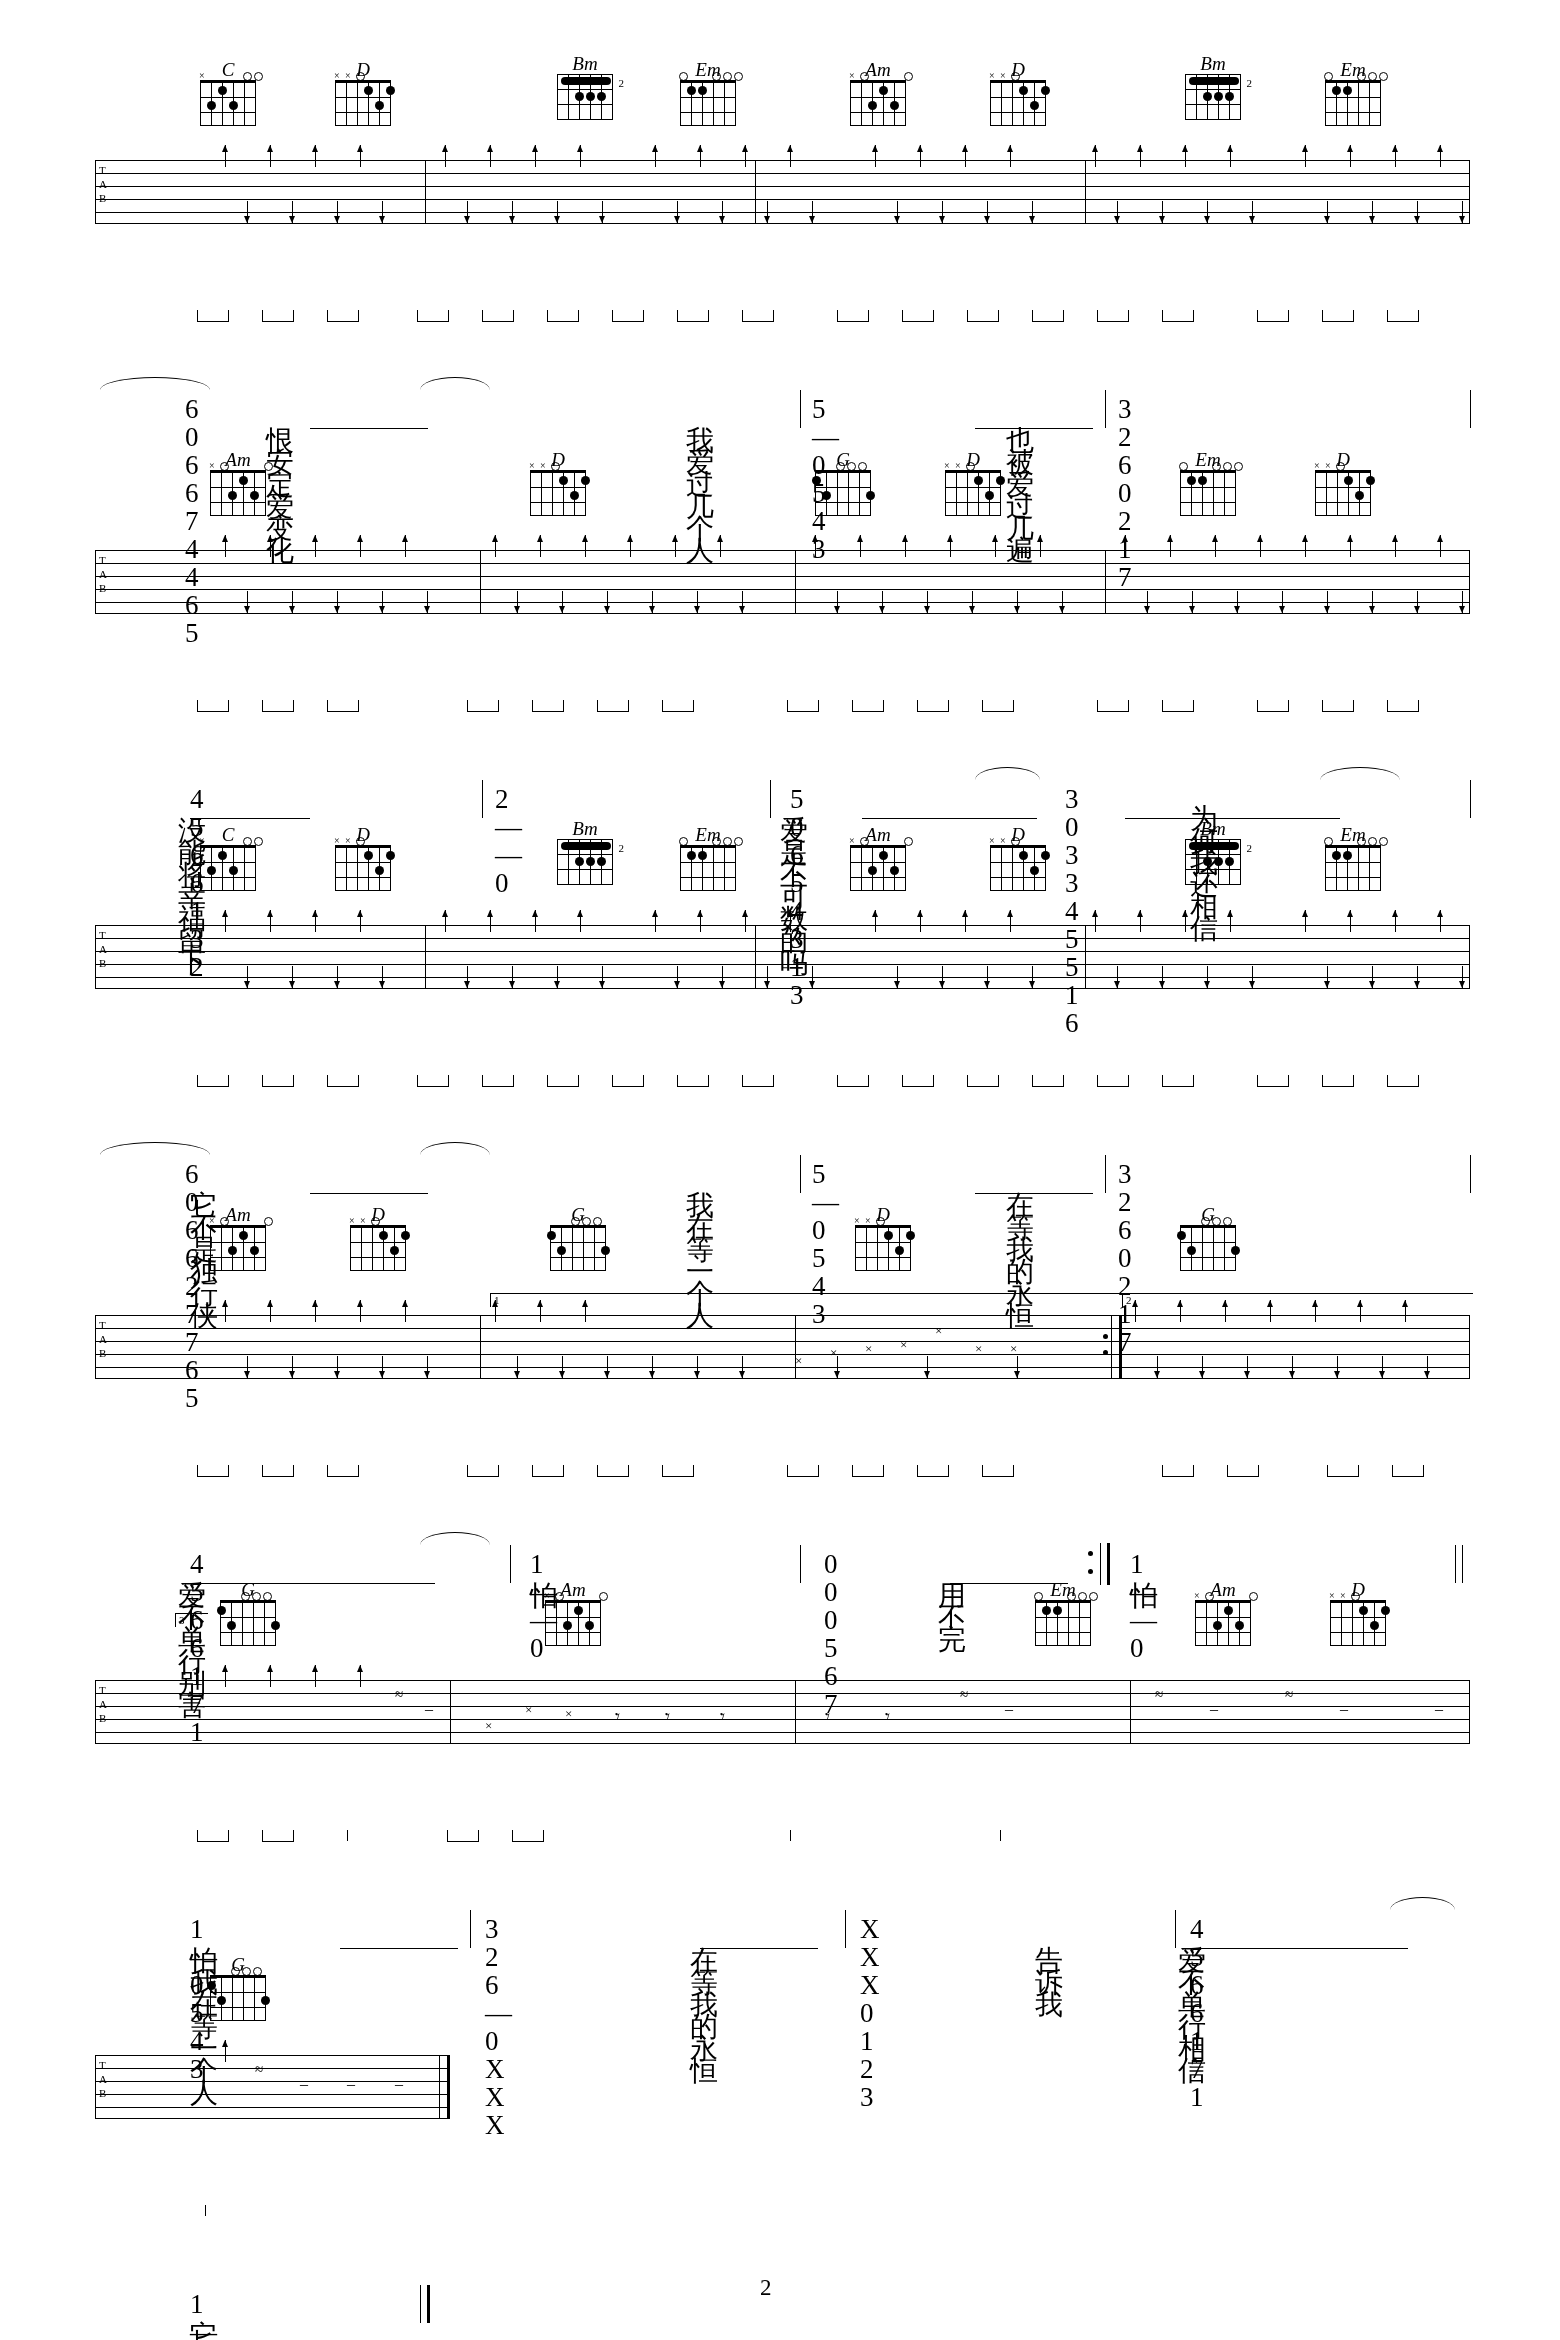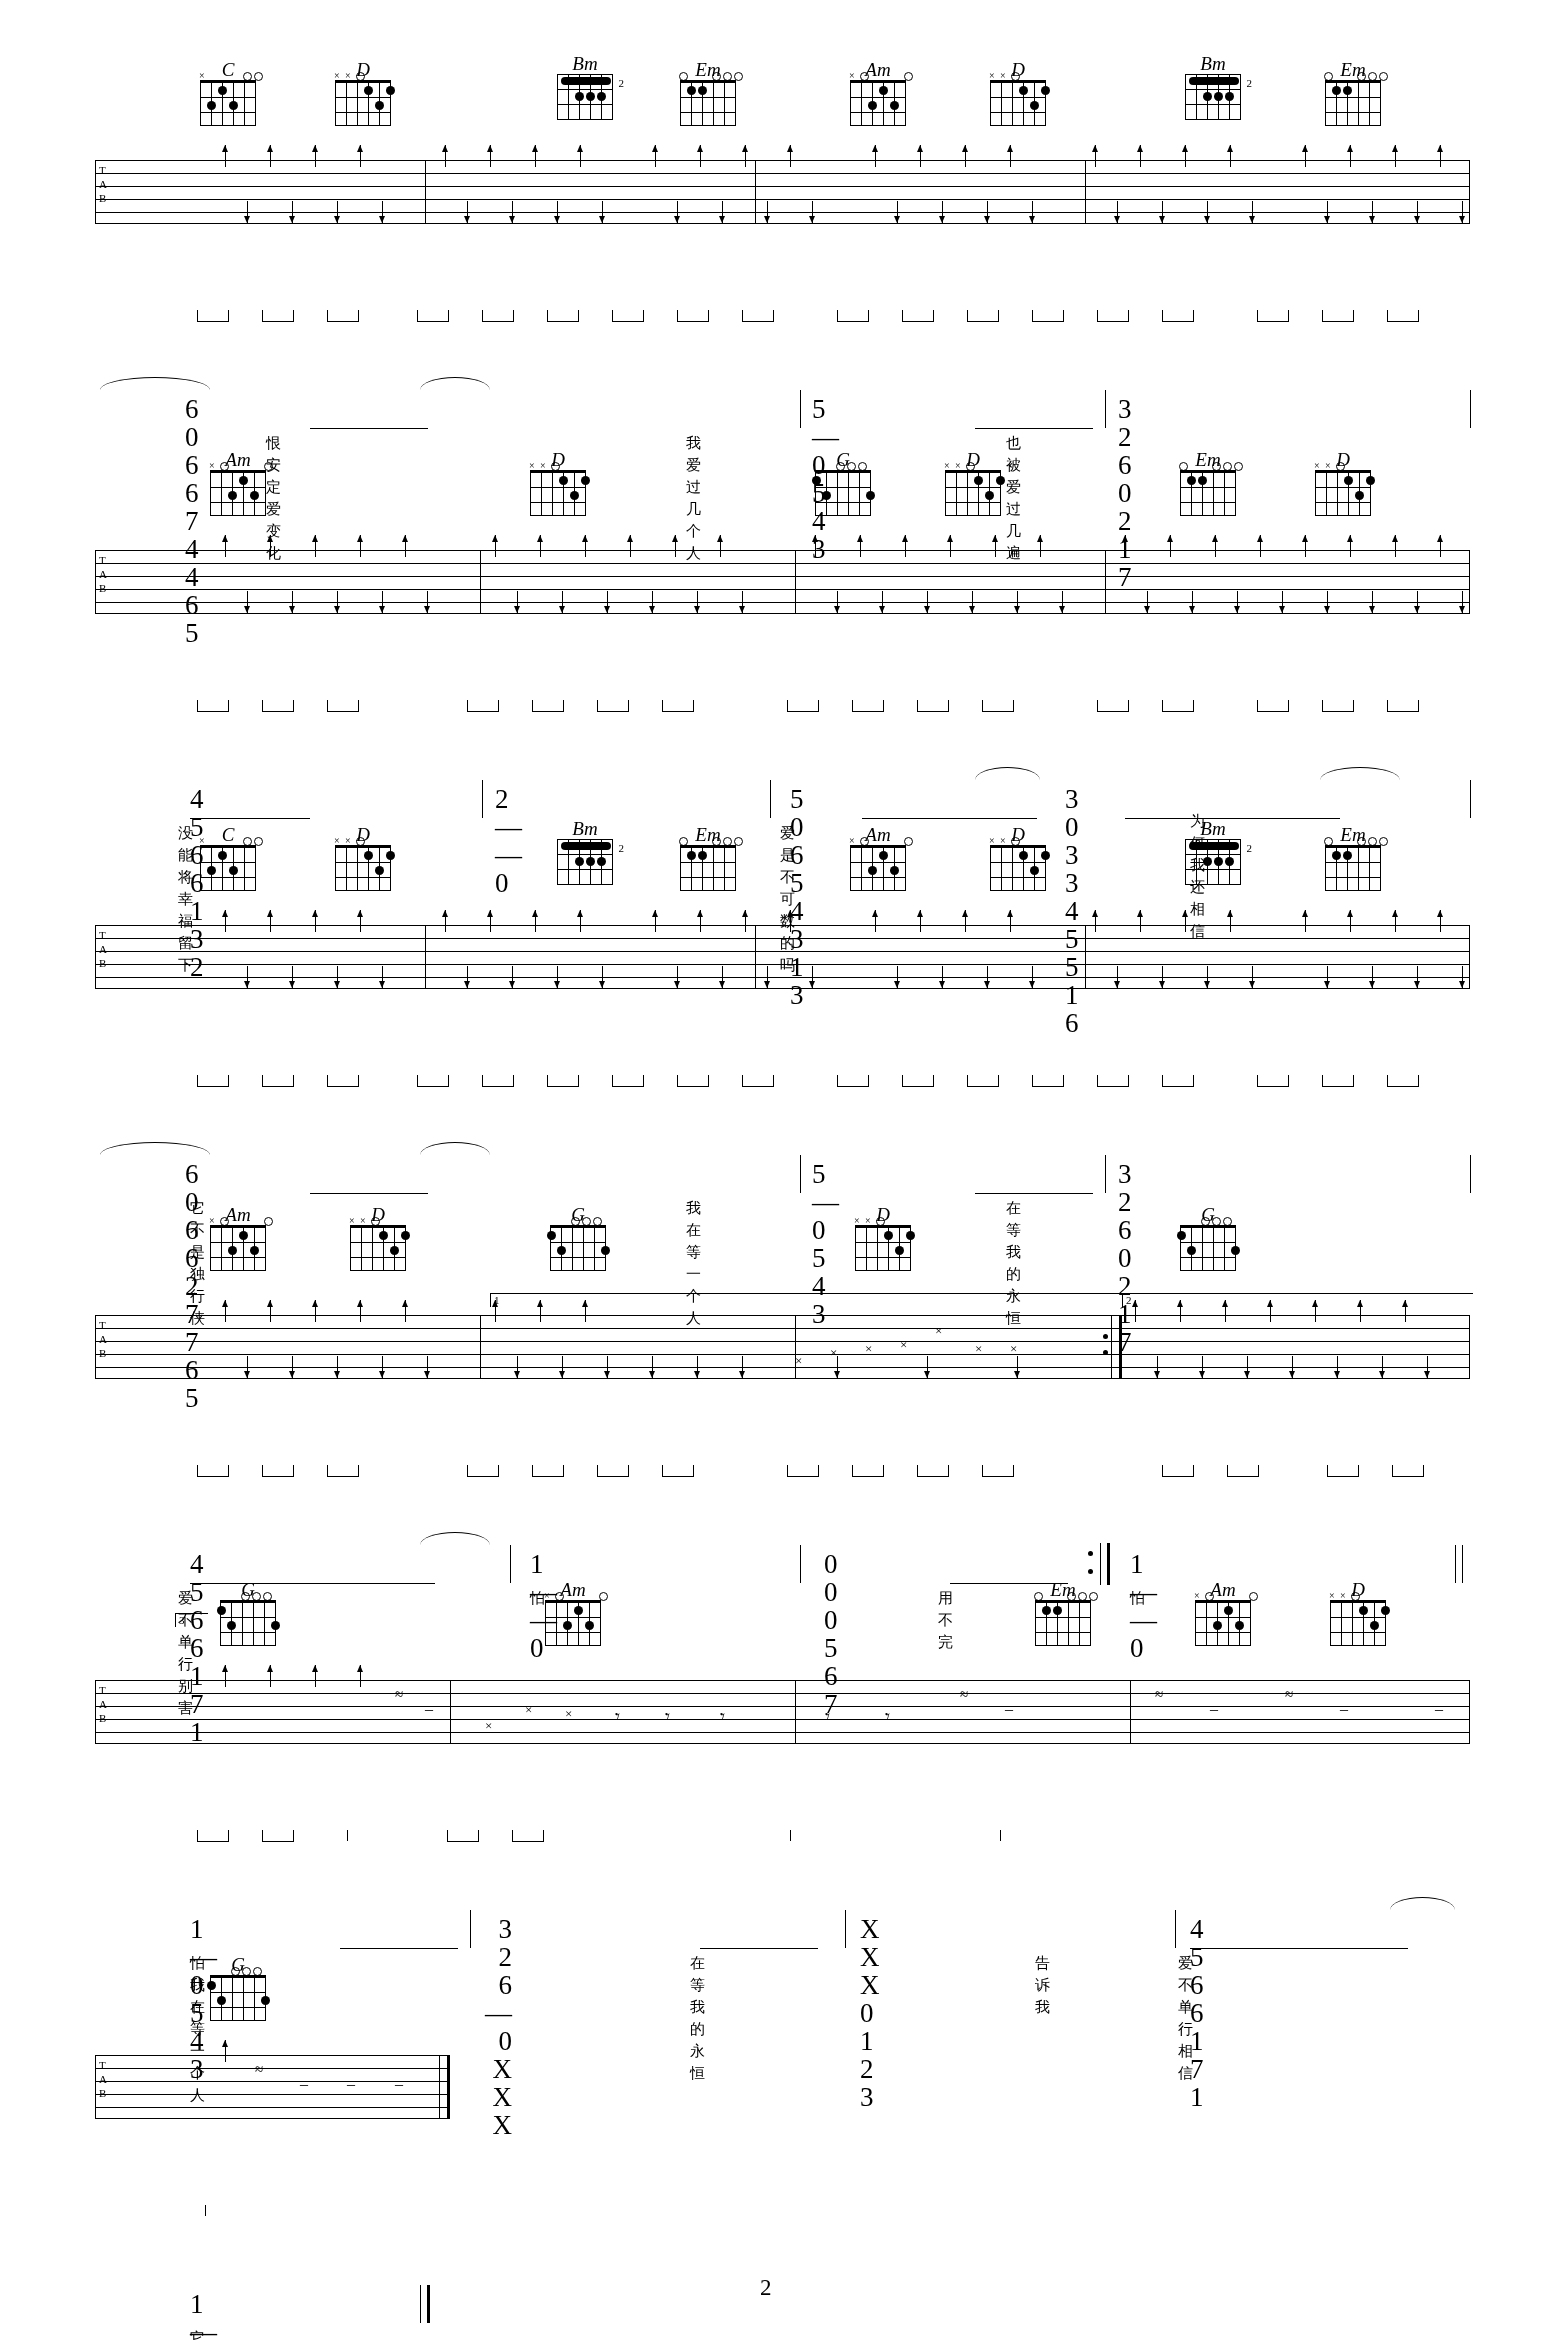--- a/index.html
+++ b/index.html
@@ -35,21 +35,21 @@
   .stem{position:absolute;width:1px;height:11px;background:#000;}
   .xmark{position:absolute;font-size:13px;line-height:13px;}
   .tilde{position:absolute;font-size:15px;line-height:15px;}
   .rest{position:absolute;font-size:19px;line-height:19px;}
   .dash{position:absolute;font-size:16px;line-height:16px;}
   .dot2{position:absolute;width:5px;height:5px;border-radius:50%;background:#000;}
 
   
   .mel{position:absolute;font-family:"Liberation Serif",serif;}
   .num{position:absolute;font-size:27px;line-height:28px;}
-  .lyr{position:absolute;font-size:15px;line-height:22px;font-family:Liberation Sans, sans-serif;}
+  .lyr{position:absolute;font-size:28px;line-height:22px;font-family:Liberation Mono, monospace;}
   .ul{position:absolute;height:1px;background:#000;}
   .barline{position:absolute;width:1px;background:#000;}
   .slur{position:absolute;border-top:1.5px solid #000;border-radius:50%/100% 100% 0 0;height:12px;}
   .ending{position:absolute;border-left:1px solid #000;border-top:1px solid #000;height:13px;}
   .ending span{position:absolute;left:3px;top:0px;font-size:11px;}
   .pagenum{position:absolute;font-size:23px;}
 </style>
 </head>
 <body>
 
@@ -1068,21 +1068,21 @@
         <div class="beam" style="left:512px;top:250px;"></div>
       <div class="stem" style="left:790px;top:250px;"></div>
         <div class="stem" style="left:1000px;top:250px;"></div>
     </div>
 
     <div class="mel" style="left:0;top:280px;">
       <div class="num" style="left:190px;top:55px;letter-spacing:9px;">1 — 0 5 4 3</div>
       <div class="ul" style="left:340px;top:88px;width:118px;"></div>
       <div class="lyr" style="left:190px;top:92px;letter-spacing:6px;">怕 我 在 等 一 个 人</div>
       <div class="barline" style="left:470px;top:50px;height:38px;"></div>
-      <div class="num" style="left:485px;top:55px;letter-spacing:8px;text-align:right;">3 2 6 — 0 X X X</div>
+      <div class="num" style="left:485px;top:55px;letter-spacing:8px;">3 2 6 — 0 X X X</div>
       <div class="ul" style="left:700px;top:88px;width:118px;"></div>
       <div class="lyr" style="left:690px;top:92px;letter-spacing:6px;">在 等 我 的 永 恒</div>
       <div class="barline" style="left:845px;top:50px;height:38px;"></div>
       <div class="num" style="left:860px;top:55px;letter-spacing:8px;">X  X X 0 1 2 3</div>
       <div class="lyr" style="left:1035px;top:92px;letter-spacing:6px;">告 诉 我</div>
       <div class="barline" style="left:1175px;top:50px;height:38px;"></div>
       <div class="num" style="left:1190px;top:55px;letter-spacing:9px;">4 5 6 6 1   7 1</div>
       <div class="ul" style="left:1190px;top:88px;width:218px;"></div>
       <div class="slur" style="left:1390px;top:37px;width:65px;"></div>
       <div class="lyr" style="left:1178px;top:92px;letter-spacing:6px;">爱 不 单 行 相 信</div>

